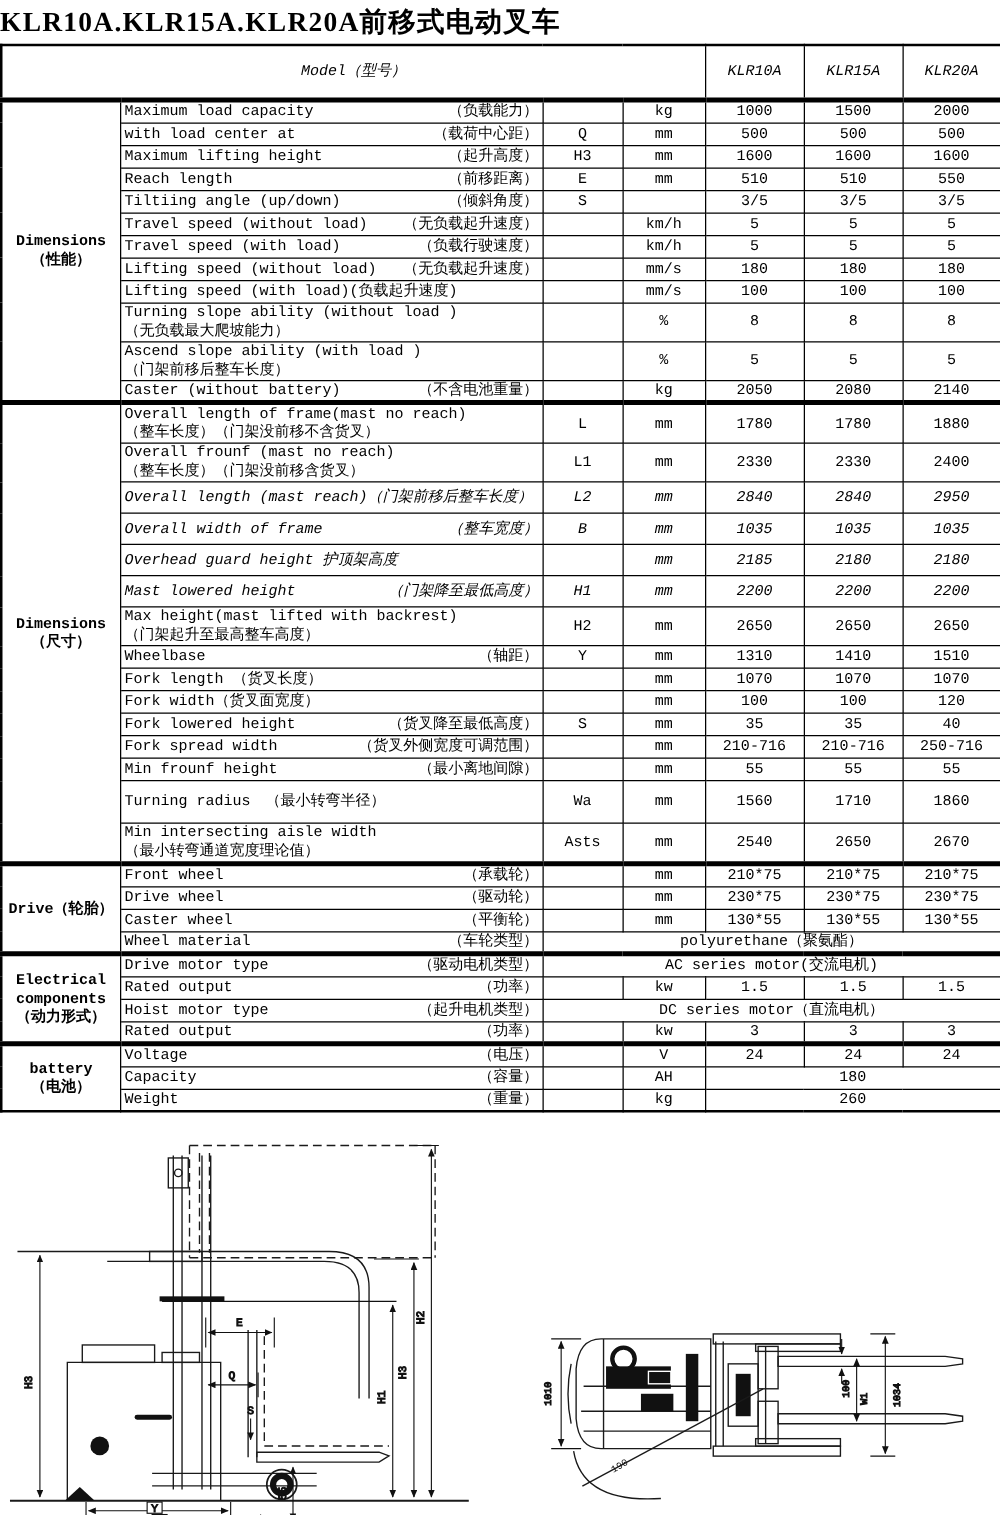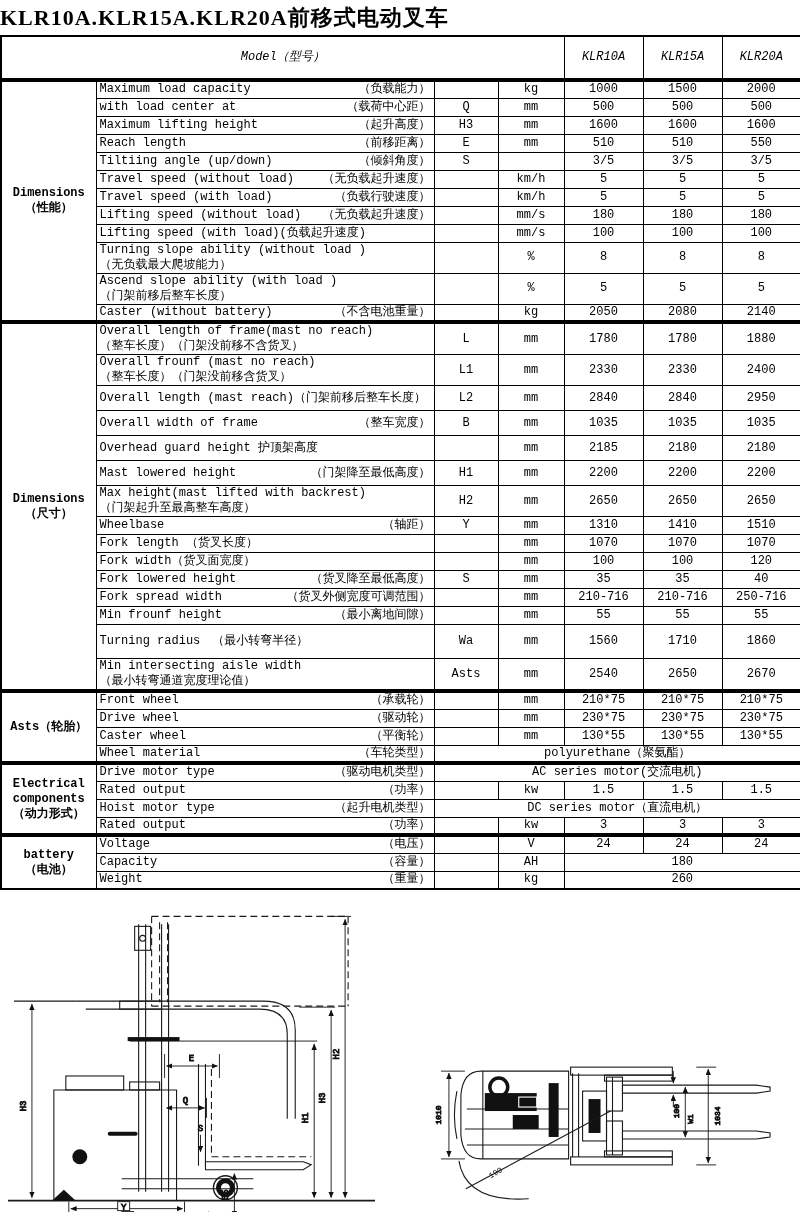--- a/index.html
+++ b/index.html
@@ -5,21 +5,21 @@
   html,body{margin:0;padding:0;background:#fff;}
   .page{width:800px;height:1212px;background:#fff;color:#000;overflow:hidden;
         font-family:"Liberation Mono","DejaVu Sans Mono",monospace;position:relative;}
   .title{font-family:"Liberation Serif","DejaVu Serif",serif;font-weight:bold;
          font-size:22px;text-align:left;padding:3px 0 2px 0;letter-spacing:1px;}
   table.spec{border-collapse:collapse;width:800px;table-layout:fixed;border:2px solid #000;}
   table.spec td{border:1px solid #000;font-size:12px;line-height:15px;padding:0 3px;
                 vertical-align:middle;overflow:hidden;}
   tr{height:18px;}
   tr.head{height:44px;font-style:italic;}
-  tr.rh-m{height:25px;}
+  tr.rh-m{height:25px;font-style:italic;}
   tr.rh-l{height:34px;}
   tr.ss td{border-top:4px solid #000000;}
   td.sec{font-weight:bold;text-align:center;font-size:12.5px;padding:0 1px;}
   td.c{text-align:center;}
   .flx{display:flex;justify-content:space-between;align-items:center;width:100%;}
   .tl div{white-space:nowrap;}
   svg text{font-size:9px;fill:#111;font-family:"Liberation Mono","DejaVu Sans Mono",monospace;}
   .drawings{display:flex;align-items:flex-end;padding:0 2px;margin-top:4px;}
   .drawings svg{display:block;}
   .d-right{margin-left:28px;margin-bottom:16px;}
@@ -376,21 +376,21 @@
             </div>
           </td>
           <td class="c">Asts</td>
           <td class="c">mm</td>
           <td class="c">2540</td>
           <td class="c">2650</td>
           <td class="c">2670</td>
         </tr>
         <tr class="ss">
           <td class="sec" rowspan="4">
-            <div>Asts（轮胎）</div>
+            <div>Drive（轮胎）</div>
           </td>
           <td>
             <div class="flx">
               <span>Front wheel</span>
               <span>（承载轮）</span>
             </div>
           </td>
           <td class="c"></td>
           <td class="c">mm</td>
           <td class="c">210*75</td>

